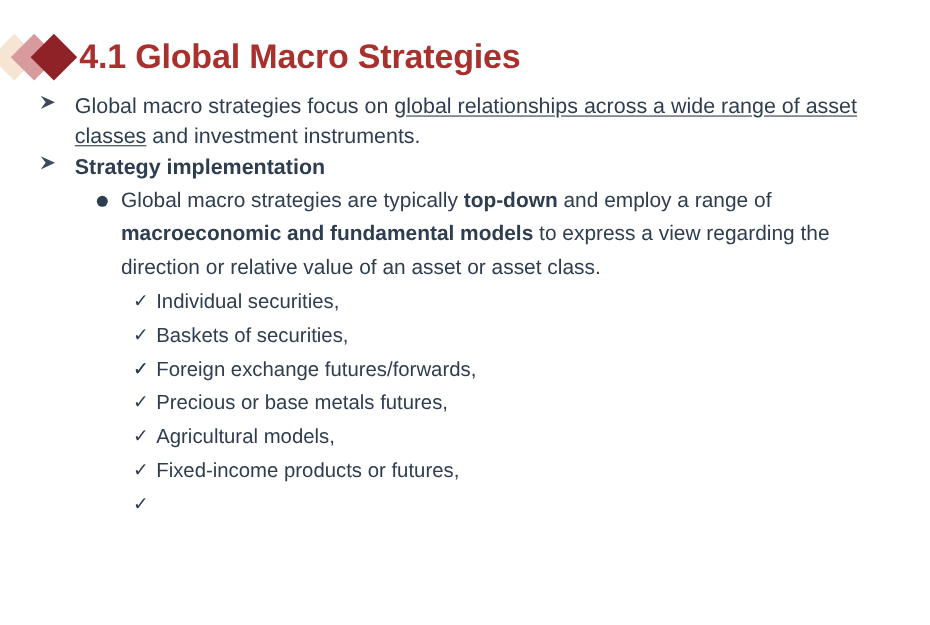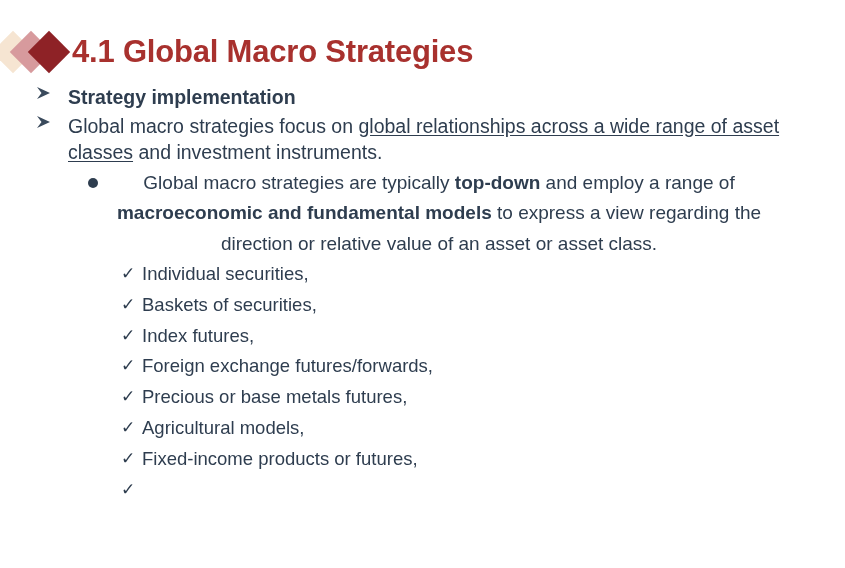--- a/index.html
+++ b/index.html
@@ -96,23 +96,22 @@
     line-height: 20px;
   }
   li.lvl1 > .marker svg { display: block; }
 
   li.lvl1.bold > .txt { font-weight: bold; }
 
   
   li.lvl2 {
     font-size: 19px;
     line-height: 30.5px;
-    padding-left: 83px;
+    padding-left: 110px;
     padding-right: 50px;
-    text-align: center;
   }
   li.lvl2 > .marker {
     position: absolute;
     left: 88px;
     top: 10px;
     width: 10px;
     height: 10px;
     border-radius: 50%;
     background: #2e3d4f;
   }
@@ -149,58 +148,57 @@
       <span class="dia d1"></span>
       <span class="dia d2"></span>
       <span class="dia d3"></span>
     </span>
     <span class="slide-title">4.1 Global Macro Strategies</span>
   </div>
 
   <div class="body-area">
     <ul class="lvl">
 
+      <li class="item lvl1">
+        <span class="marker">
+          <svg width="15" height="14" viewBox="0 0 15 14" aria-hidden="true">
+            <path d="M1 1 L14 7 L1 13 L5.5 7 Z" fill="#3a4a5c"></path>
+          </svg>
+        </span>
+        <span class="txt"><span>Global macro strategies focus on </span><span class="u">global relationships across a wide range of asset classes</span><span> and investment instruments.</span></span>
+      </li>
+
       <li class="item lvl1 bold">
         <span class="marker">
           <svg width="15" height="14" viewBox="0 0 15 14" aria-hidden="true">
             <path d="M1 1 L14 7 L1 13 L5.5 7 Z" fill="#3a4a5c"></path>
           </svg>
         </span>
         <span class="txt">Strategy implementation</span>
       </li>
 
-      <li class="item lvl1">
-        <span class="marker">
-          <svg width="15" height="14" viewBox="0 0 15 14" aria-hidden="true">
-            <path d="M1 1 L14 7 L1 13 L5.5 7 Z" fill="#3a4a5c"></path>
-          </svg>
-        </span>
-        <span class="txt"><span>Global macro strategies focus on </span><span class="u">global relationships across a wide range of asset classes</span><span> and investment instruments.</span></span>
-      </li>
-
       <li class="item lvl2">
         <span class="marker"></span>
         <span class="txt"><span>Global macro strategies are typically </span><span class="b">top-down</span><span> and employ a range of </span><span class="b">macroeconomic and fundamental models</span><span> to express a view regarding the direction or relative value of an asset or asset class.</span></span>
       </li>
 
 
     </ul>
 
     <ul class="lvl">
       <li class="item lvl3">
         <span class="marker">✓</span>
         <span class="txt">Individual securities,</span>
       </li>
       <li class="item lvl3">
         <span class="marker">✓</span>
         <span class="txt">Baskets of securities,</span>
       </li>
       <li class="item lvl3">
         <span class="marker">✓</span>
-        <span class="txt">Index futures,</span>
       </li>
       <li class="item lvl3">
         <span class="marker">✓</span>
         <span class="txt">Foreign exchange futures/forwards,</span>
       </li>
       <li class="item lvl3">
         <span class="marker">✓</span>
         <span class="txt">Precious or base metals futures,</span>
       </li>
       <li class="item lvl3">

